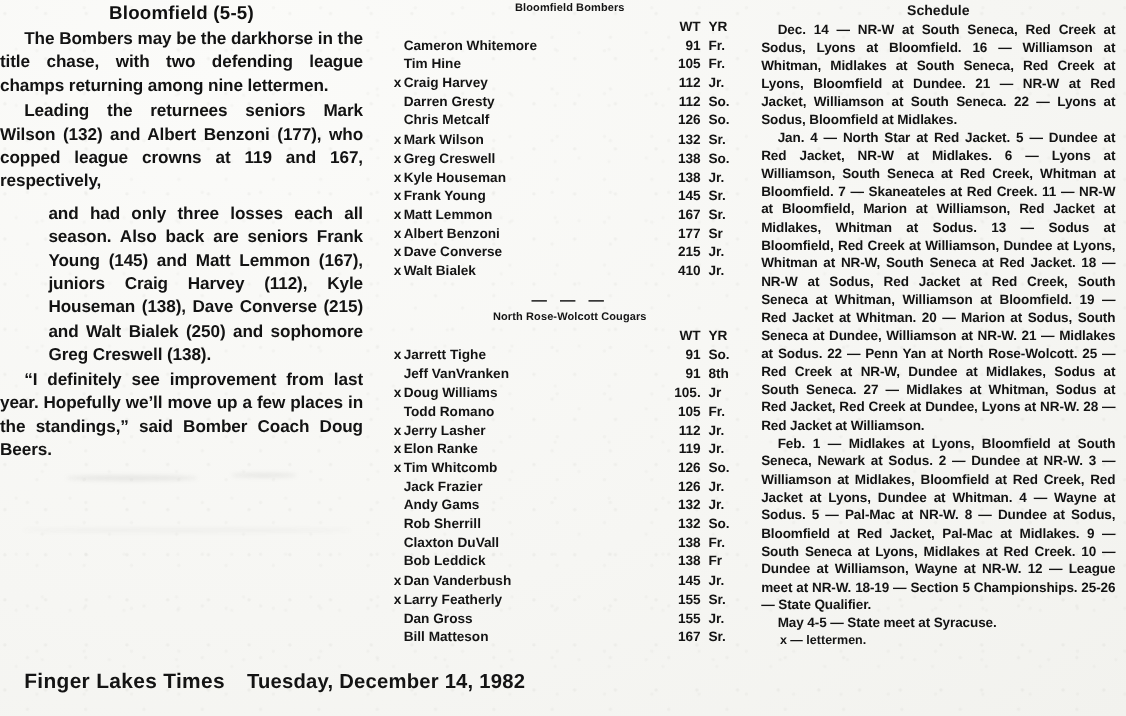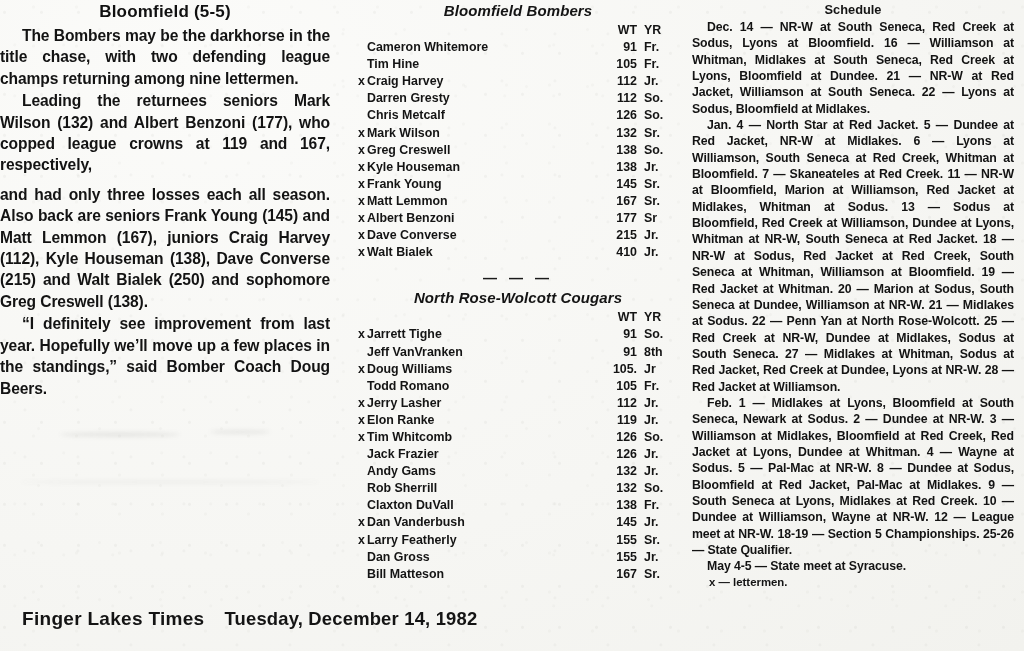--- a/index.html
+++ b/index.html
@@ -68,31 +68,30 @@
     font-size: 15.6px;
     line-height: 21.4px;
     text-align: justify;
     text-justify: inter-word;
     font-weight: bold;
     margin: 0 0 1px 0;
     text-indent: 22px;
     color: #131313;
     letter-spacing: -0.1px;
   }
-  .story-p.no-indent { text-indent: 0; }
+  .story-p.no-indent { text-indent: 0; margin-left: 44px; }
   .gap-sm { height: 7px; }
 
   
   .roster-title {
     text-align: center;
     font-weight: bold;
-    font-size: 15px;
+    font-size: 10px;
     margin: 2px 0 3px 0;
     letter-spacing: .1px;
-    font-style: italic;
   }
   .roster {
     width: 100%;
     border-collapse: collapse;
     font-size: 12.4px;
   }
   .roster th, .roster td {
     padding: 0;
     line-height: 17.1px;
     font-weight: bold;
@@ -342,20 +341,25 @@
               <td class="c-name"><span class="lm"></span>Rob Sherrill</td>
               <td class="c-wt">132</td>
               <td class="c-yr">So.</td>
             </tr>
             <tr>
               <td class="c-name"><span class="lm"></span>Claxton DuVall</td>
               <td class="c-wt">138</td>
               <td class="c-yr">Fr.</td>
             </tr>
             <tr>
+              <td class="c-name"><span class="lm"></span>Bob Leddick</td>
+              <td class="c-wt">138</td>
+              <td class="c-yr">Fr</td>
+            </tr>
+            <tr>
               <td class="c-name"><span class="lm">x</span>Dan Vanderbush</td>
               <td class="c-wt">145</td>
               <td class="c-yr">Jr.</td>
             </tr>
             <tr>
               <td class="c-name"><span class="lm">x</span>Larry Featherly</td>
               <td class="c-wt">155</td>
               <td class="c-yr">Sr.</td>
             </tr>
             <tr>

